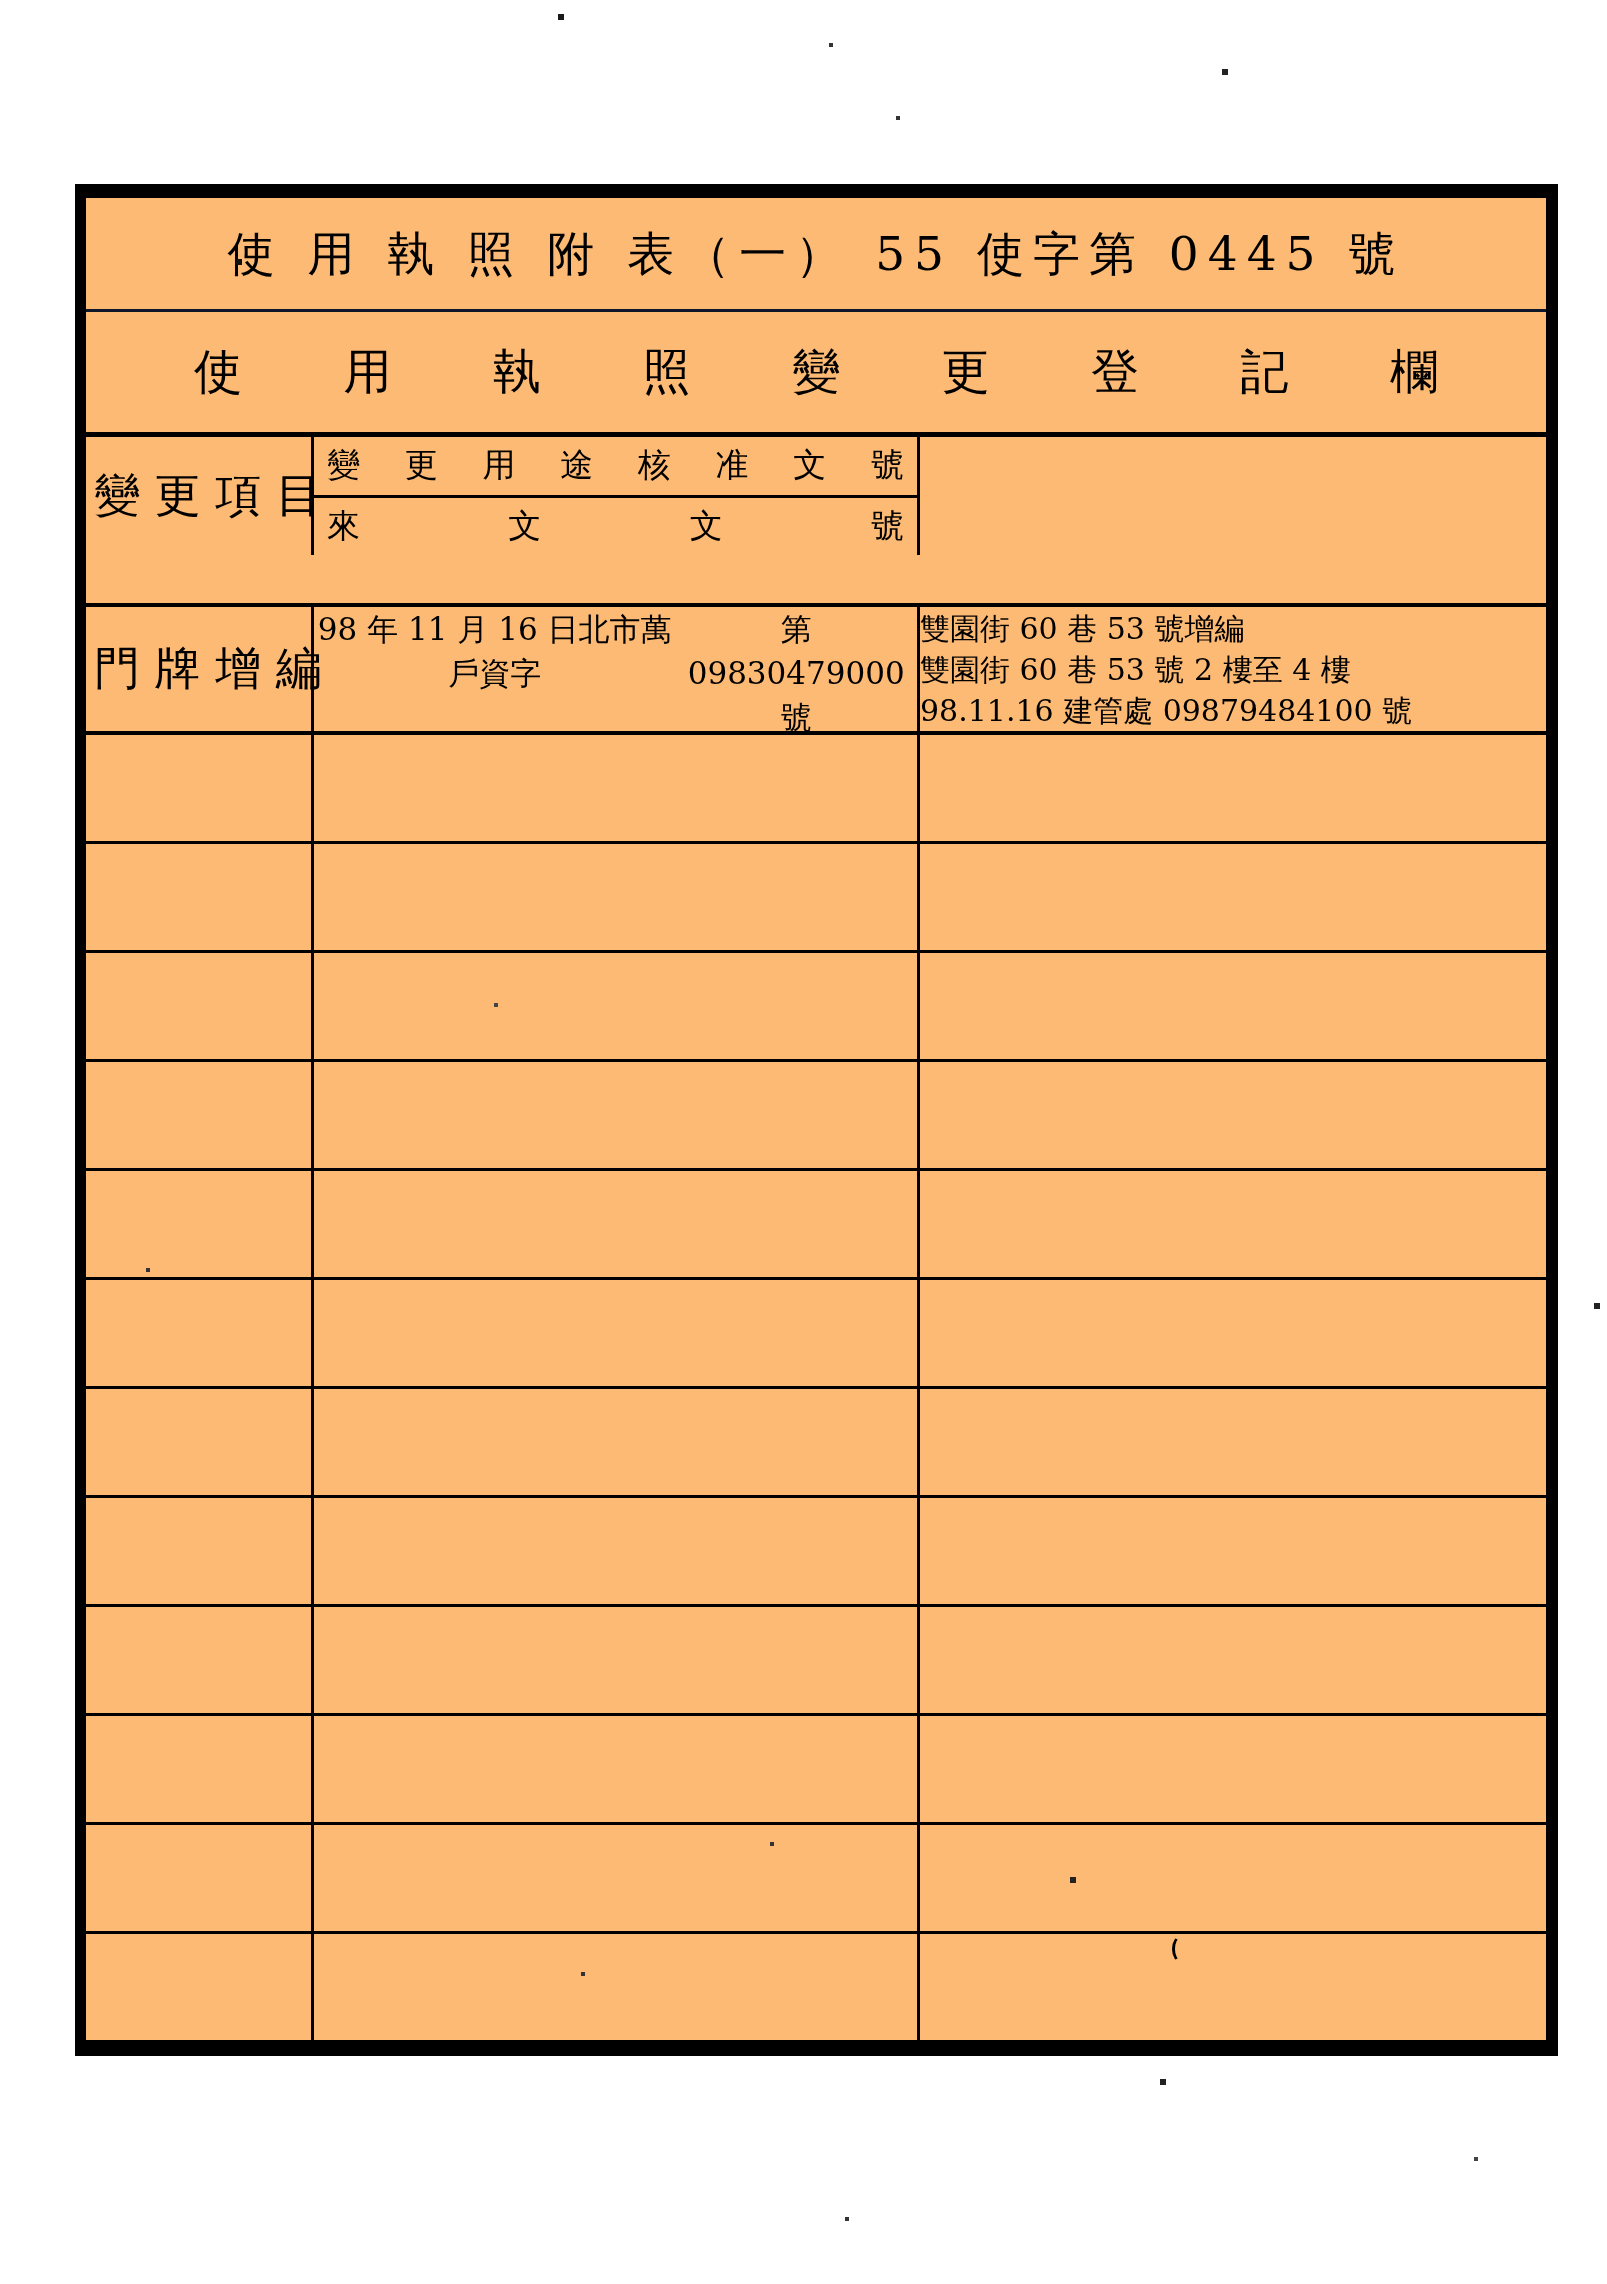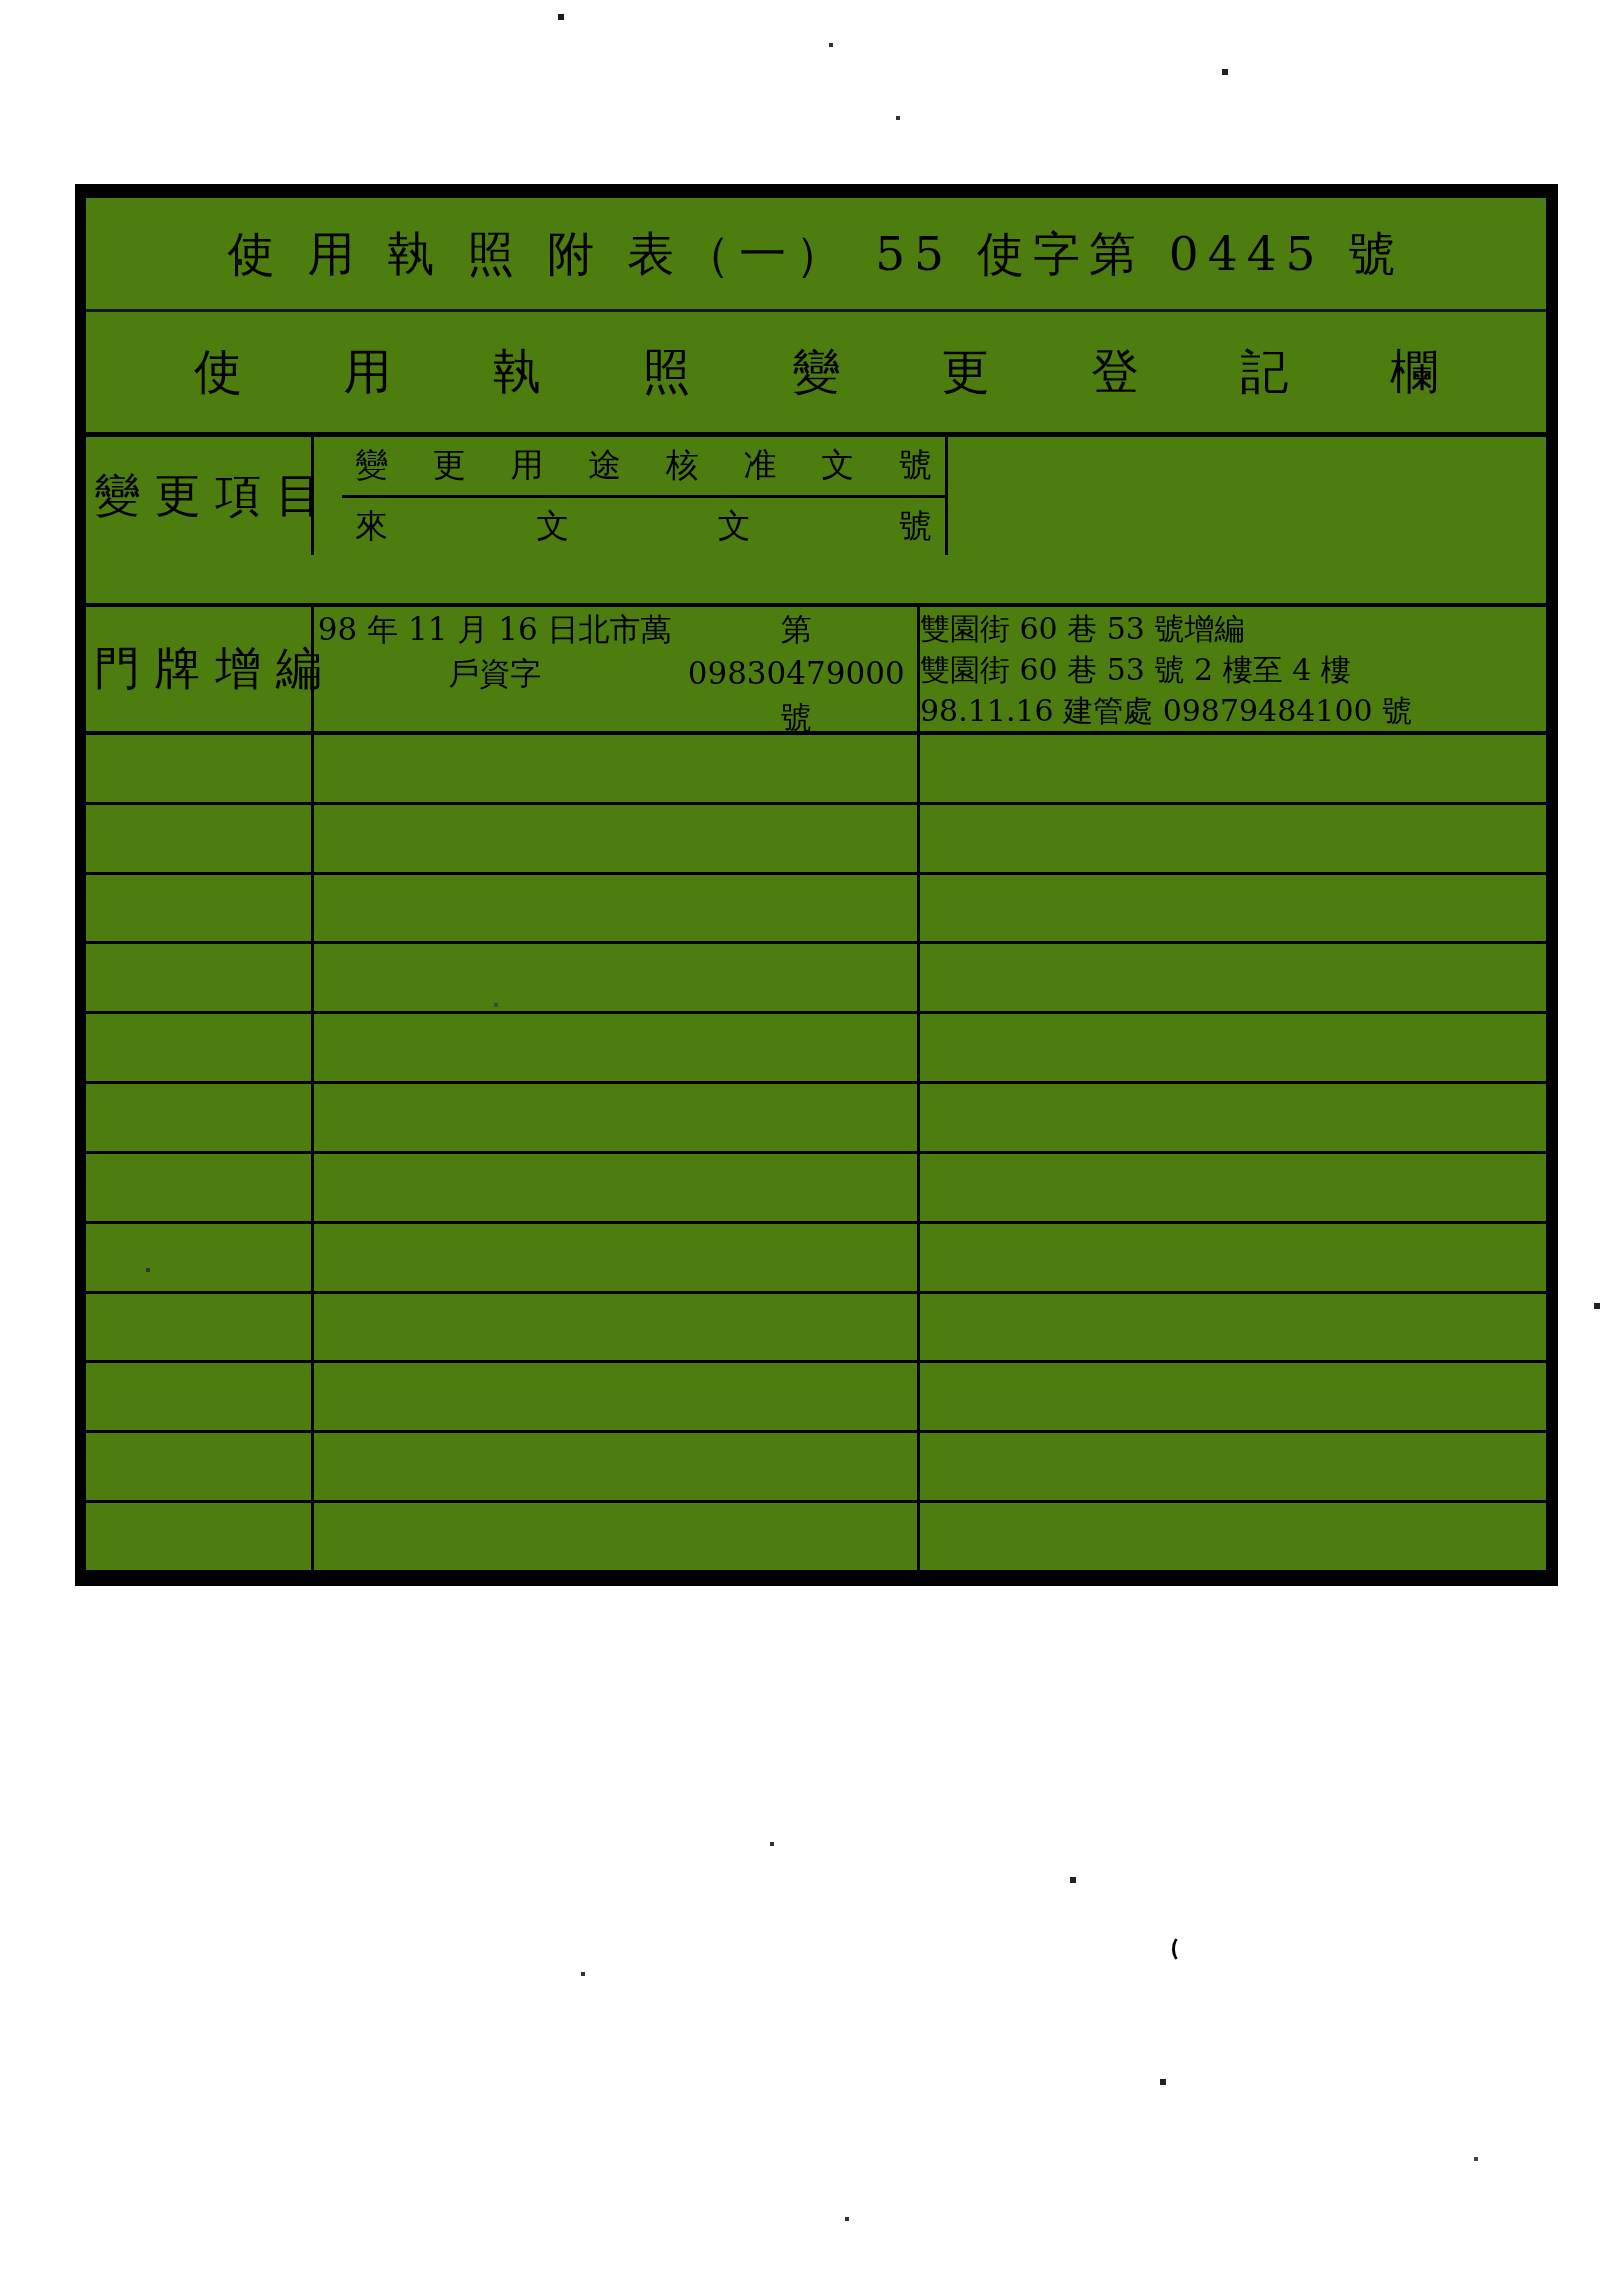--- a/index.html
+++ b/index.html
@@ -6,26 +6,26 @@
   .page {
     position:relative;
     width:1608px; height:2285px;
     background:#ffffff;
     color:#000;
     font-family:"DejaVu Serif","Liberation Serif",serif;
     overflow:hidden;
   }
   .doc-table {
     position:absolute; left:75px; top:184px;
-    width:1483px; height:1402px;
+    width:1483px; height:1872px;
     box-sizing:border-box;
     border-style:solid; border-color:#000;
     border-width:14px 12px 16px 11px;
     display:flex; flex-direction:column;
-    background:#4d7c0f;
+    background:#fdba74;
   }
   .trow { box-sizing:border-box; flex:none; }
   
   .title-row {
     height:111px;
     line-height:111px;
     text-align:center;
     font-size:47px;
     letter-spacing:9px;
     white-space:nowrap;
@@ -41,21 +41,20 @@
     white-space:nowrap;
   }
   
   .cols { display:flex; }
   .c-left  { width:228px; border-right:3px solid #000; box-sizing:border-box; }
   .c-mid   { width:606px; border-right:3px solid #000; box-sizing:border-box; }
   .c-right { flex:1; box-sizing:border-box; }
   .header-row {
     height:123px;
     border-top:5px solid #000;
-    gap:28px;
   }
   .split { display:flex; flex-direction:column; }
   .half { flex:1; display:flex; align-items:center; }
   .half.top { border-bottom:3px solid #000; }
   .spread {
     width:100%;
     text-align:justify; text-align-last:justify;
     white-space:nowrap;
   }
   .item-label { font-size:46px; padding:0 8px; }

